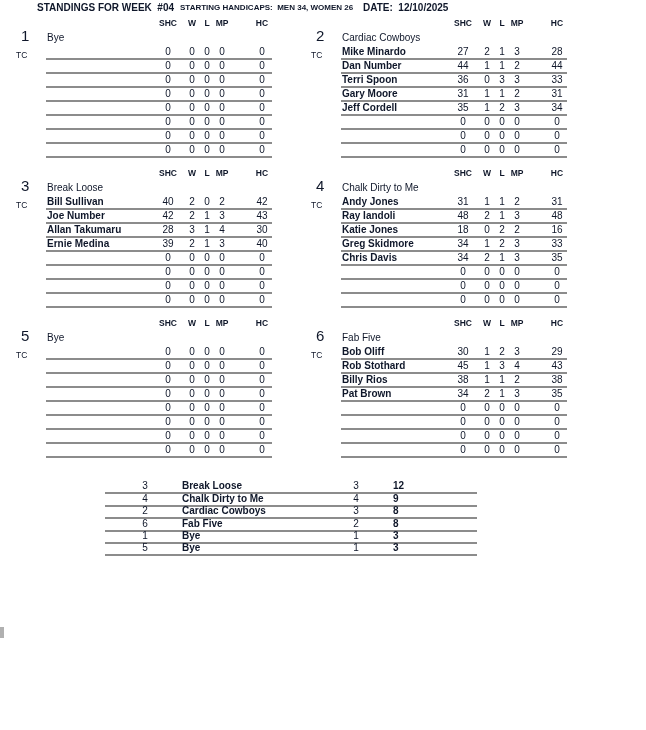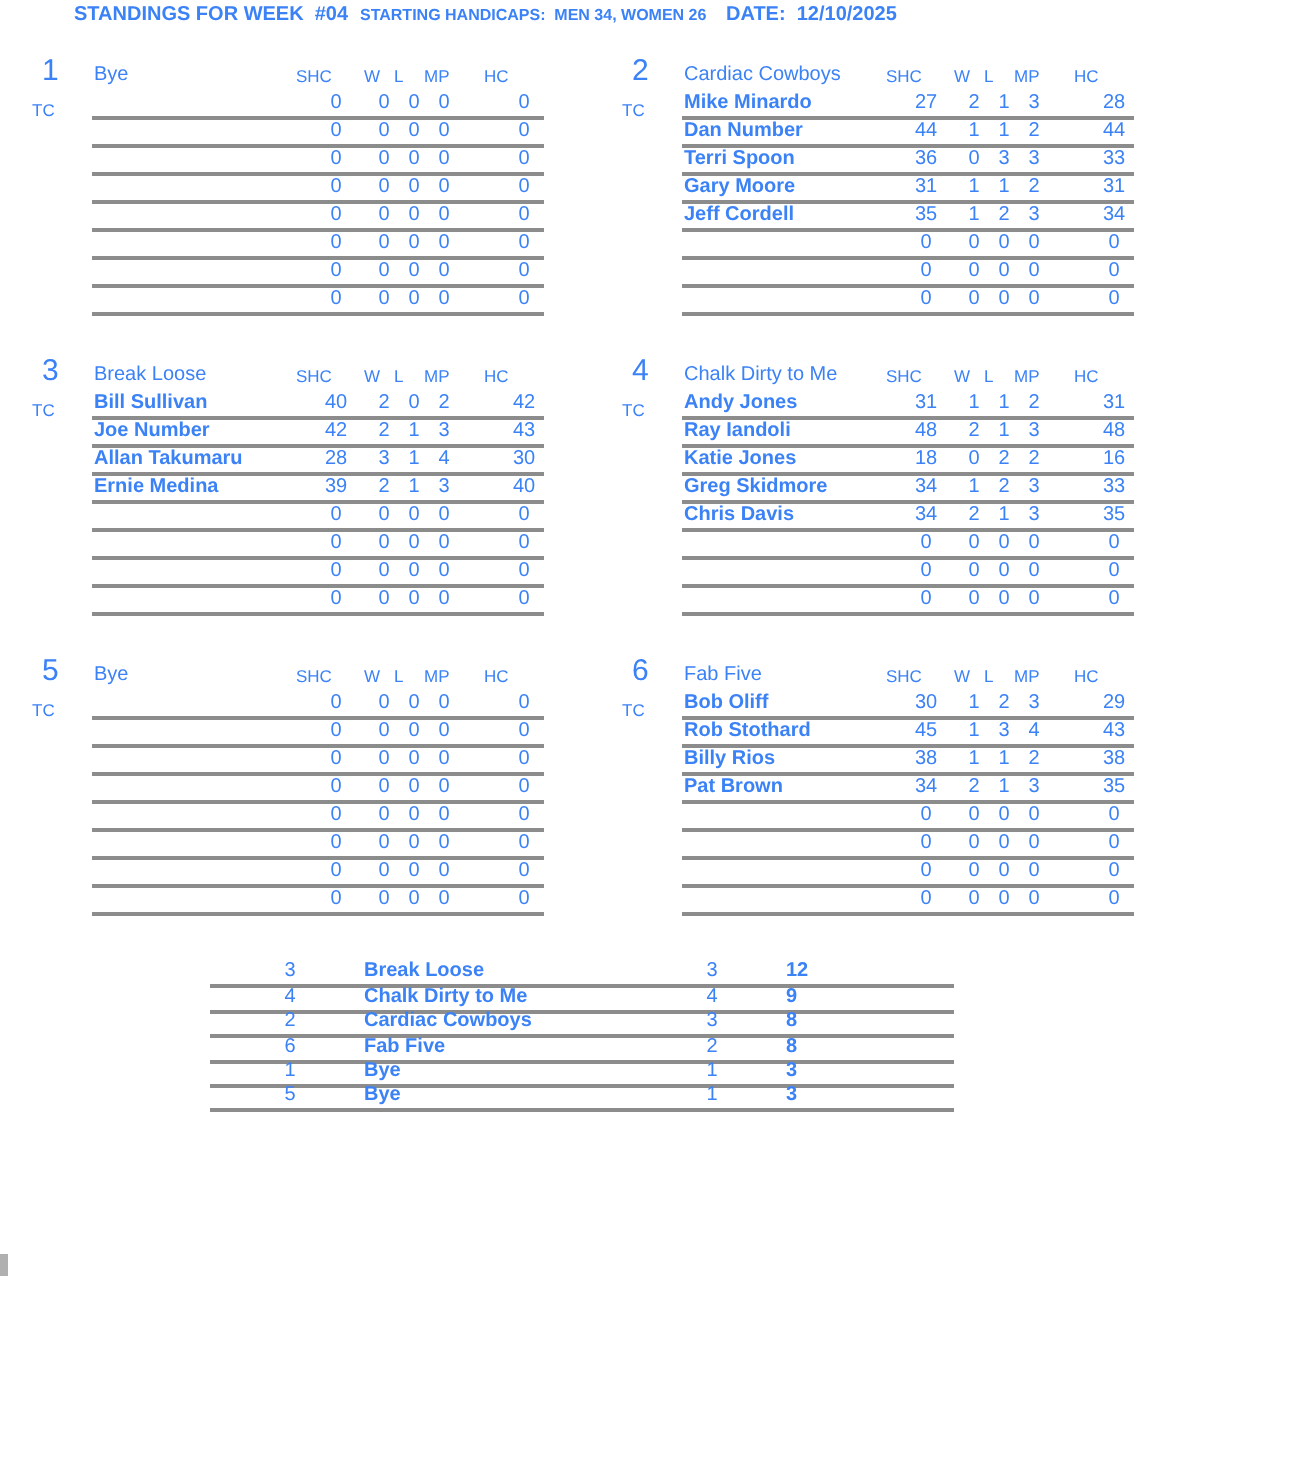--- a/index.html
+++ b/index.html
@@ -1,28 +1,28 @@
 <!DOCTYPE html>
 <html><head>
 <meta charset="utf-8">
 <style>
   html,body{margin:0;padding:0;background:#fff;}
   .page{position:relative;width:646px;height:730px;background:#ffffff;overflow:hidden;
-        font-family:"Liberation Sans",sans-serif;color:#3b82f6;}
+        font-family:"Liberation Sans",sans-serif;color:#0f172a;}
   
   .hdr span{position:absolute;font-weight:bold;white-space:pre;line-height:1;}
   .hdr .title{left:37px;top:3px;font-size:10px;}
   .hdr .handicaps{left:180px;top:4px;font-size:8px;text-align:right;}
   .hdr .date{left:363px;top:3px;font-size:10px;}
   
   .team-block{position:absolute;width:256px;height:132px;}
   .thead{position:absolute;top:0;left:0;right:0;height:18px;}
   .tnum{position:absolute;left:5px;top:0;font-size:15px;line-height:15px;}
   .tname{position:absolute;left:31px;bottom:3px;font-size:10px;line-height:10px;white-space:nowrap;}
-  .chdr{position:absolute;bottom:3px;font-size:8.5px;line-height:9px;font-weight:normal;text-align:left;}
+  .chdr{position:absolute;bottom:18px;font-size:8.5px;line-height:9px;font-weight:bold;text-align:center;}
   .c-shc{left:132px;width:40px;}
   .c-w{left:166px;width:20px;}
   .c-l{left:181px;width:20px;}
   .c-mp{left:196px;width:20px;}
   .c-hc{left:226px;width:40px;}
   .tc{position:absolute;left:0;top:23px;font-size:8.5px;line-height:9px;}
   .rows{position:absolute;top:18px;left:0;right:0;}
   .prow{position:relative;height:14px;}
   .prow::after{content:"";position:absolute;left:30px;right:0;bottom:0;height:2px;background:#8c8c8c;}
   .pname{position:absolute;left:31px;bottom:3px;font-size:10px;line-height:10px;font-weight:bold;white-space:nowrap;}

